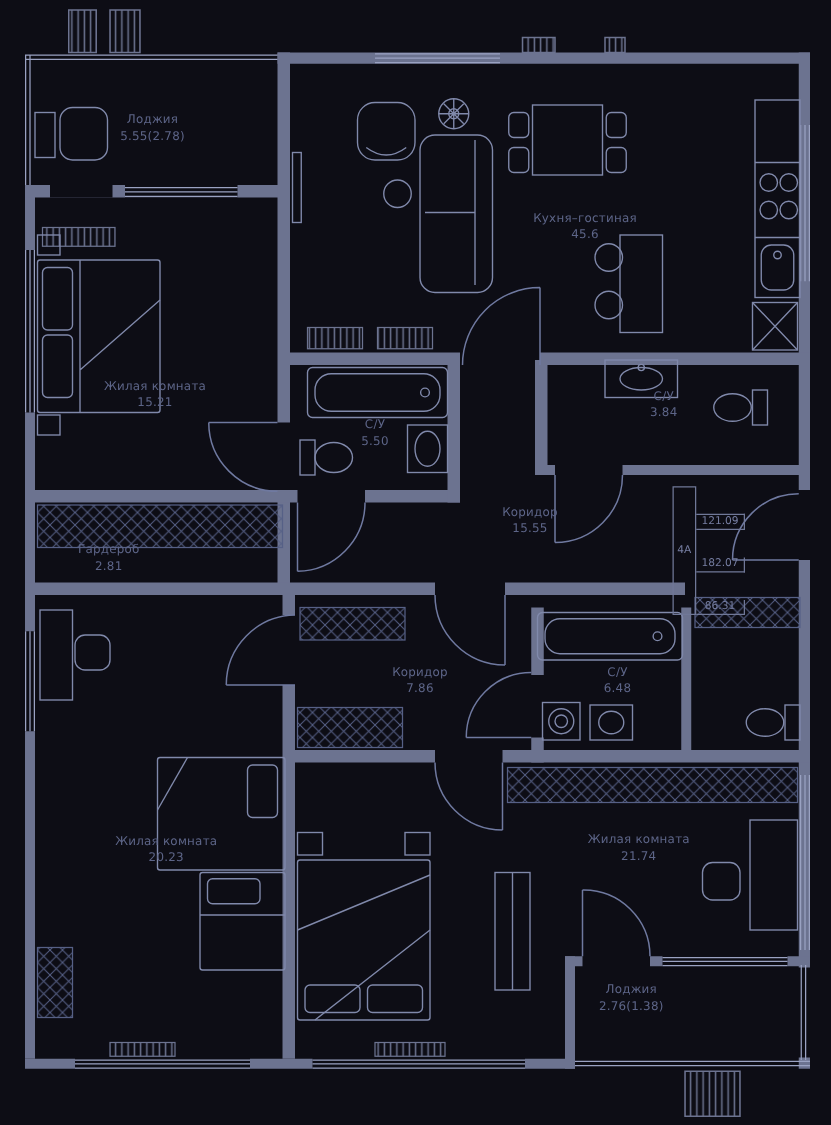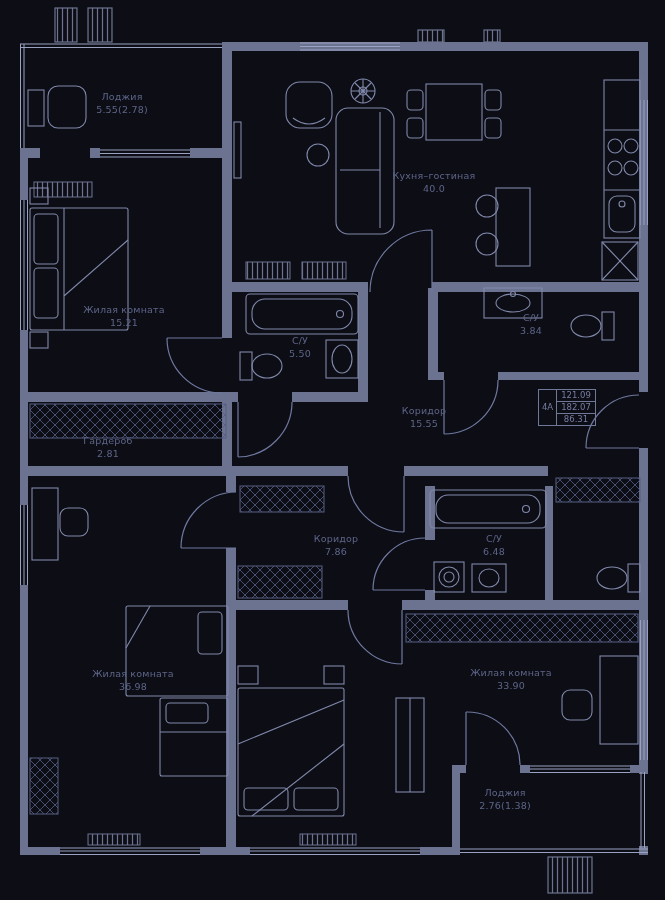--- a/index.html
+++ b/index.html
@@ -20,21 +20,21 @@
     position:absolute;left:538px;top:389px;display:flex;
     color:#767ea2;font-size:8.5px;line-height:1;
   }
   .stamp-unit{
     border:1.5px solid #707898;width:17px;
     display:flex;align-items:center;justify-content:center;
   }
   .stamp-vals{display:flex;flex-direction:column;}
   .stamp-vals .sv{
     border:1.5px solid #707898;border-left:none;width:38px;height:11px;
-    display:flex;align-items:center;justify-content:center;
+    display:flex;align-items:center;justify-content:center;margin-top:22px;
   }
   .stamp-vals .sv + .sv{border-top:none;}
 </style>
 </head>
 <body>
 
 <div class="plan">
 
 <svg width="665" height="900" viewBox="0 0 665 900">
   <defs>
@@ -275,59 +275,59 @@
       <rect x="600" y="656" width="38" height="88"></rect>
       <rect x="562" y="690" width="30" height="30" rx="8"></rect>
     </g>
   </g>
 </svg>
 
   <div class="room-label" style="left:122px;top:103px">
     <span>Лоджия</span>
     <span>5.55(2.78)</span>
   </div>
-  <div class="room-label" style="left:434px;top:182px">
+  <div class="room-label" style="left:468px;top:182px">
     <span>Кухня–гостиная</span>
-    <span>40.0</span>
+    <span>45.6</span>
   </div>
   <div class="room-label" style="left:124px;top:316px">
     <span>Жилая комната</span>
     <span>15.21</span>
   </div>
   <div class="room-label" style="left:300px;top:347px">
     <span>С/У</span>
     <span>5.50</span>
   </div>
   <div class="room-label" style="left:531px;top:324px">
     <span>С/У</span>
     <span>3.84</span>
   </div>
   <div class="room-label" style="left:424px;top:417px">
     <span>Коридор</span>
     <span>15.55</span>
   </div>
-  <div class="room-label" style="left:108px;top:447px">
+  <div class="room-label" style="left:87px;top:447px">
     <span>Гардероб</span>
     <span>2.81</span>
   </div>
   <div class="room-label" style="left:336px;top:545px">
     <span>Коридор</span>
     <span>7.86</span>
   </div>
   <div class="room-label" style="left:494px;top:545px">
     <span>С/У</span>
     <span>6.48</span>
   </div>
   <div class="room-label" style="left:133px;top:680px">
     <span>Жилая комната</span>
-    <span>36.98</span>
+    <span>20.23</span>
   </div>
   <div class="room-label" style="left:511px;top:679px">
     <span>Жилая комната</span>
-    <span>33.90</span>
+    <span>21.74</span>
   </div>
   <div class="room-label" style="left:505px;top:799px">
     <span>Лоджия</span>
     <span>2.76(1.38)</span>
   </div>
 
   <div class="stamp">
     <div class="stamp-unit">4А</div>
     <div class="stamp-vals">
       <div class="sv">121.09</div>

